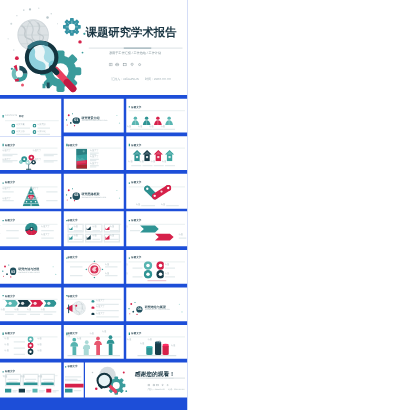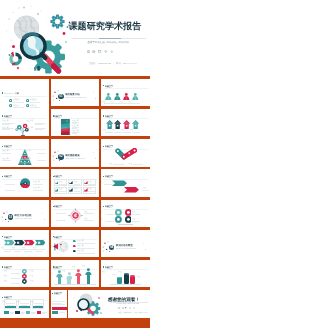--- a/index.html
+++ b/index.html
@@ -1,18 +1,18 @@
 <!DOCTYPE html>
 <html><head>
 <meta charset="utf-8">
 <style>
 *{margin:0;padding:0;box-sizing:border-box}
 html,body{width:150px;height:328px;background:#ffffff;overflow:hidden}
 body{font-family:"Liberation Sans",sans-serif}
-#deck{position:relative;width:150px;height:328px;background:#c2410c}
+#deck{position:relative;width:150px;height:328px;background:#1d4ed8}
 .slide{position:absolute;background:#ffffff;overflow:hidden}
 .sv{position:absolute;left:0;top:0;width:100%;height:100%}
 
 
 .slide{position:absolute;background:#fff;overflow:hidden}
 .stitle{position:absolute;display:flex;align-items:center;gap:1px}
 
 
 .stitle{position:absolute;left:2.0px;top:5.9px;display:flex;align-items:center;gap:0.5px;height:2.2px}
 .tdot{width:1.3px;height:1.3px;background:#2f9494;display:block;flex:0 0 auto}

